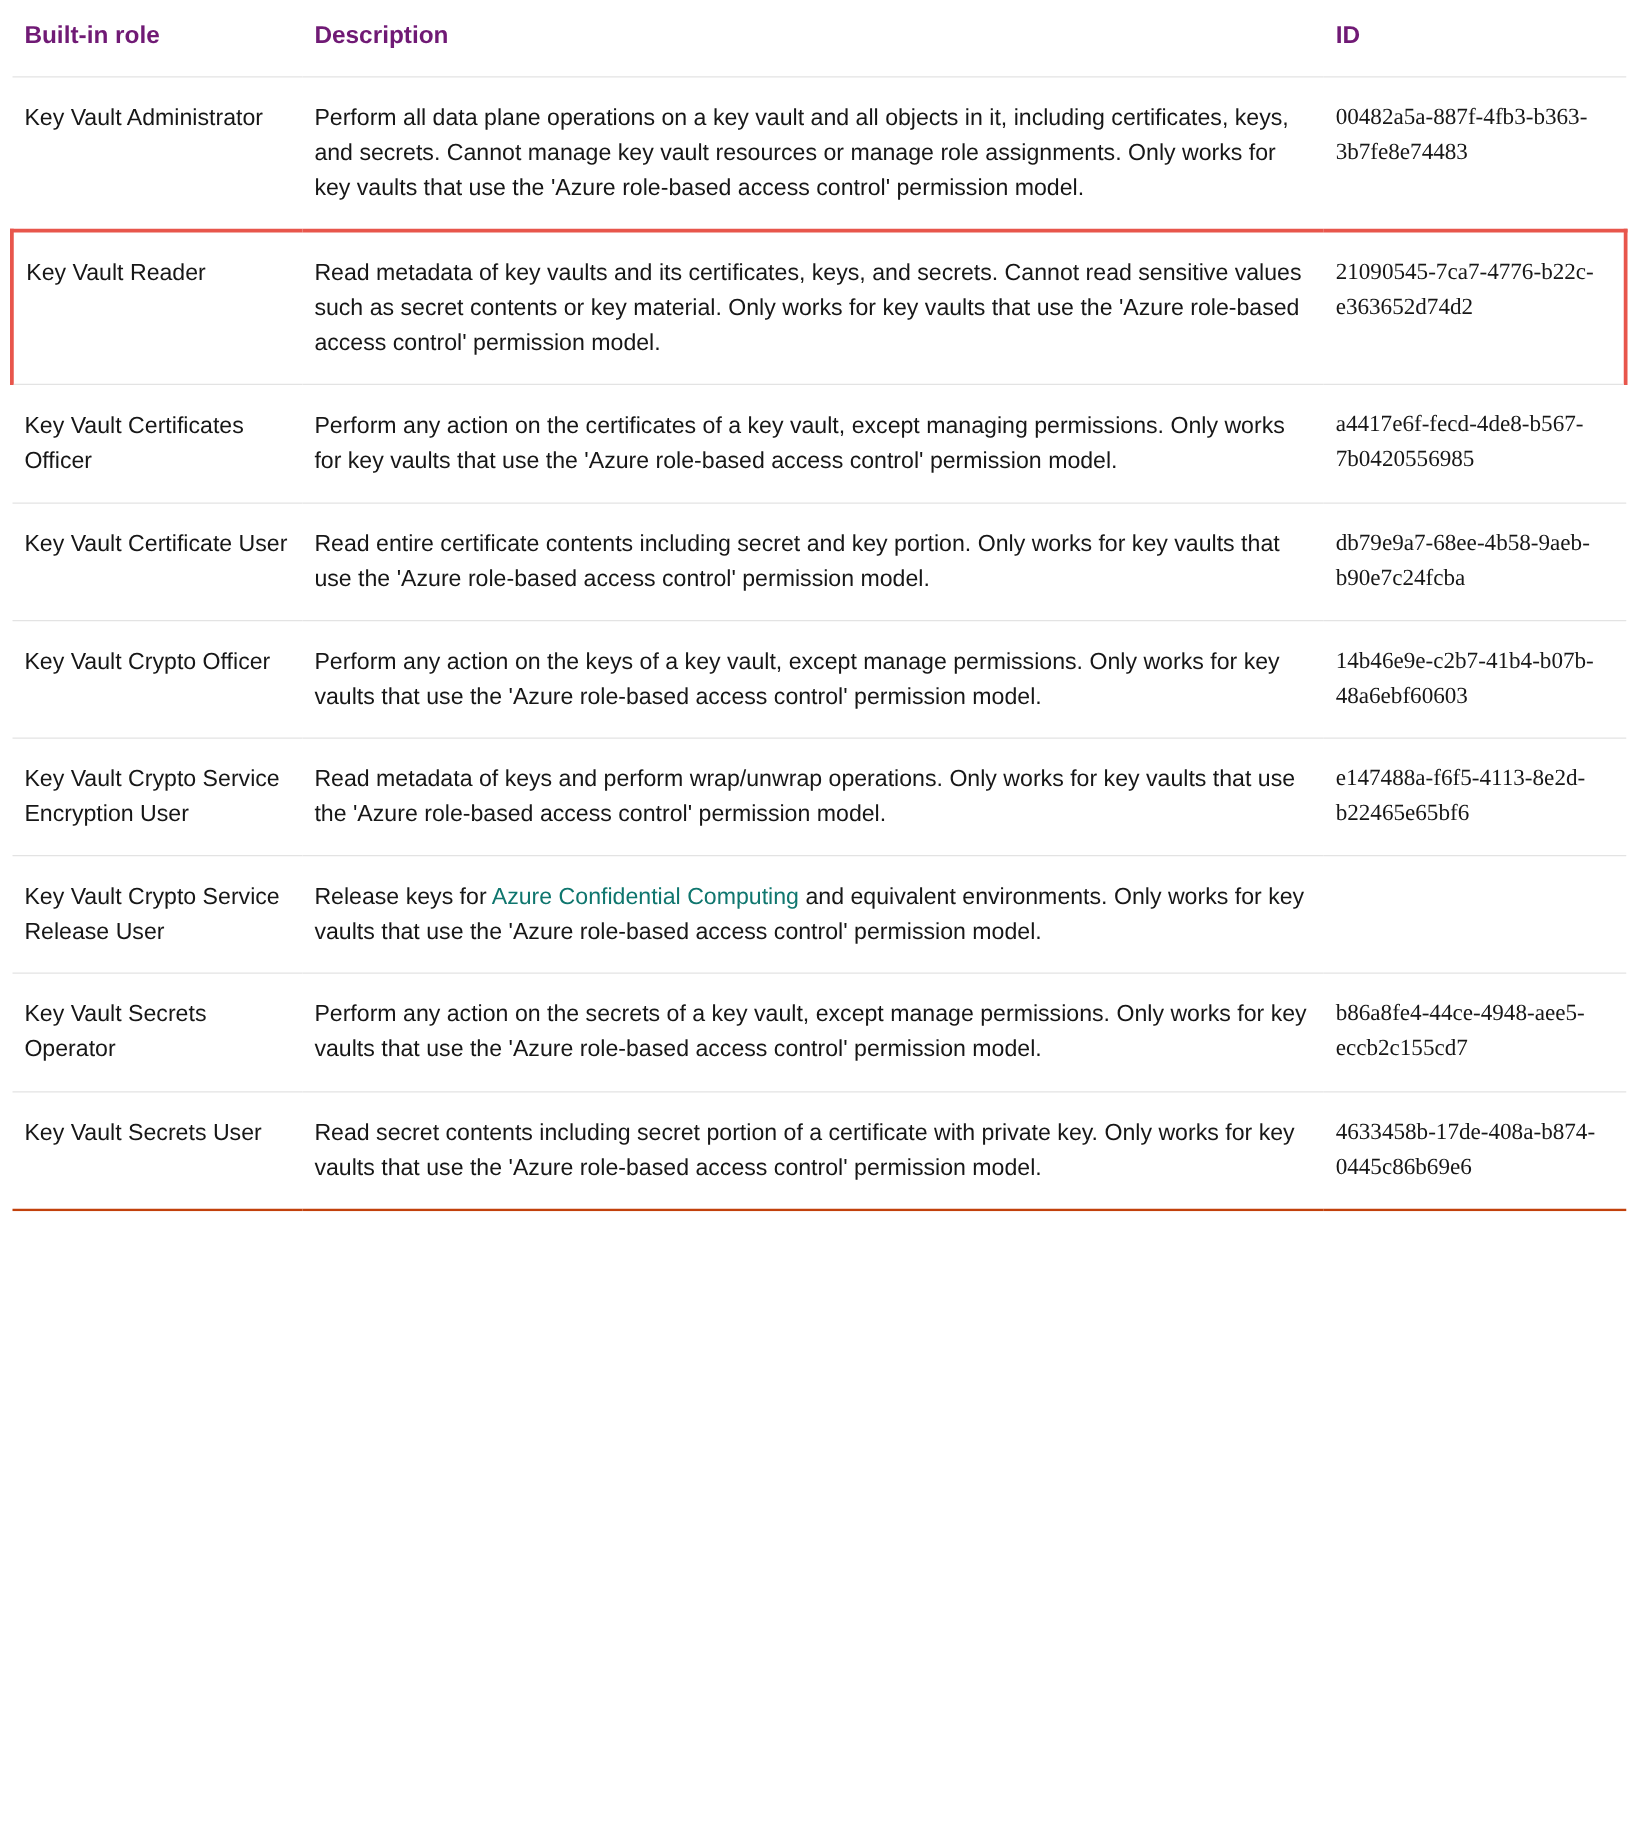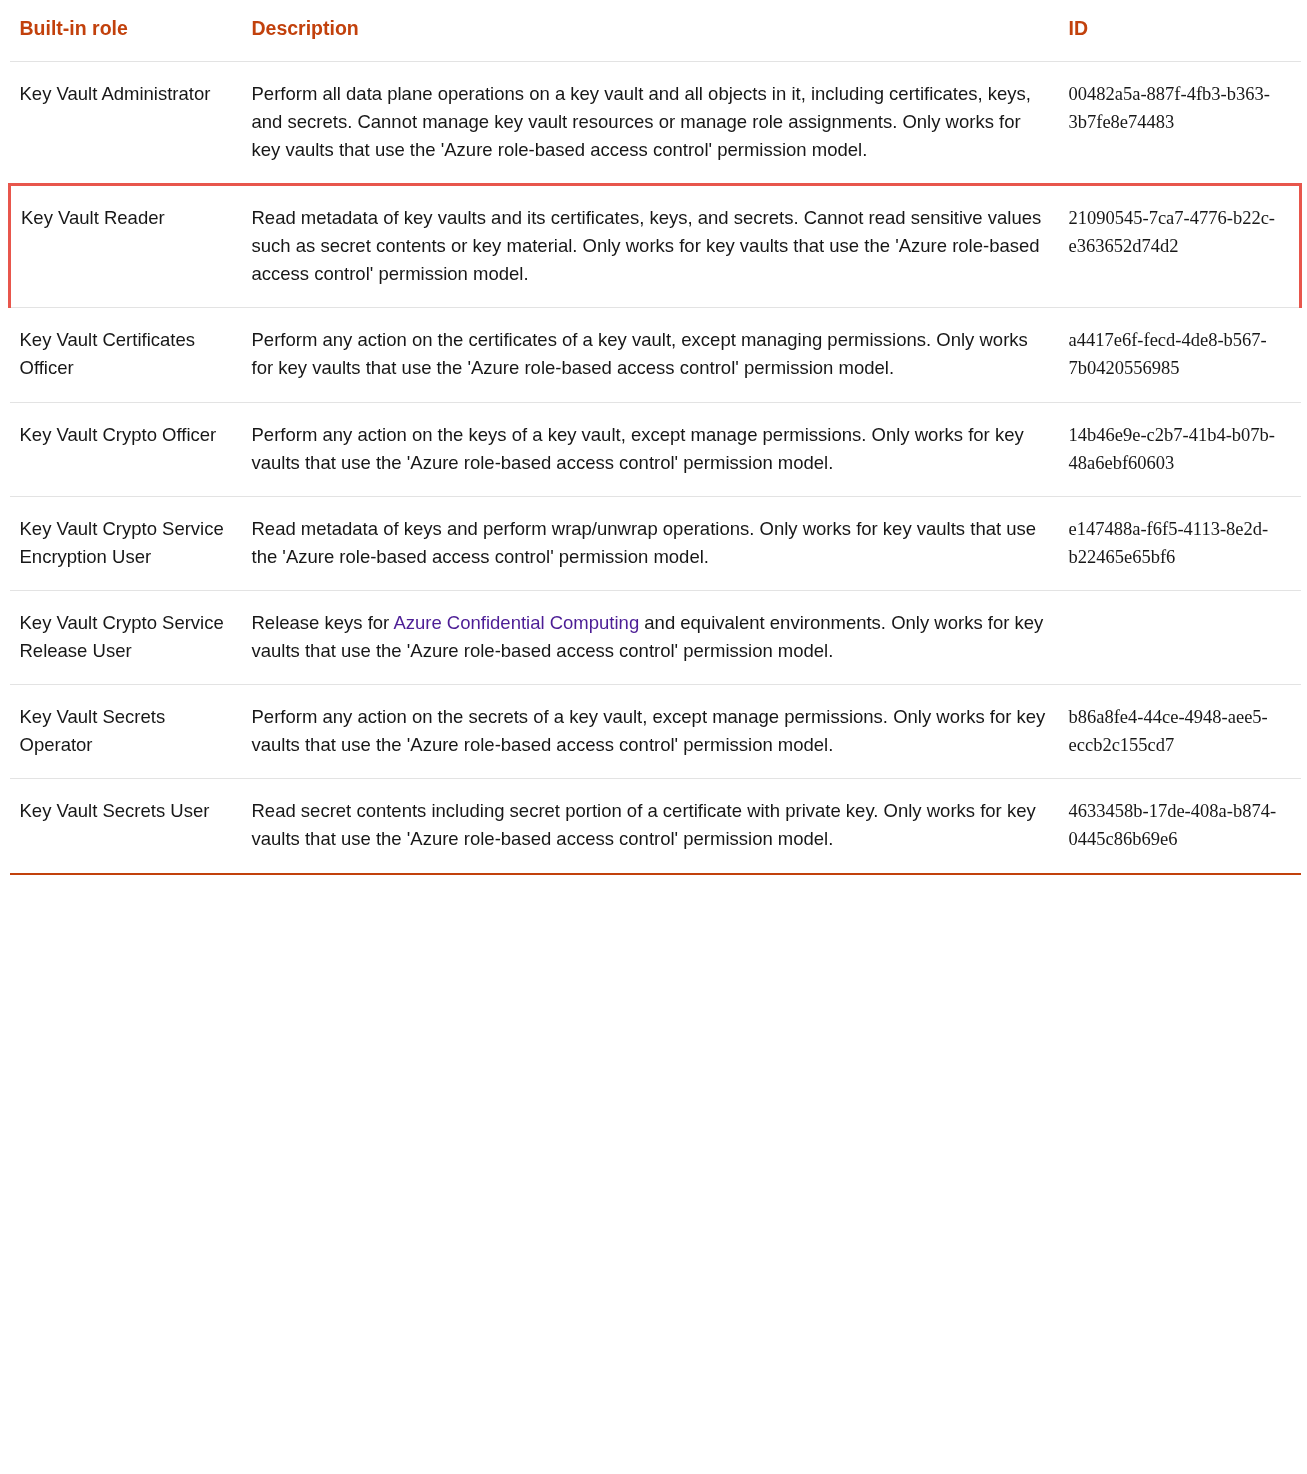--- a/index.html
+++ b/index.html
@@ -29,41 +29,41 @@
   table.roles col.c-desc { width: 817px; }
   table.roles col.c-id   { width: 242px; }
 
   table.roles thead th {
     text-align: left;
     font-weight: bold;
     font-size: 19.5px;
     padding: 14px 10px 17px 10px;
     border-bottom: 1px solid #e3e3e3;
     vertical-align: bottom;
-    color: #c2410c;
+    color: #701a75;
   }
   table.roles tbody td {
     vertical-align: top;
     padding: 18px 10px 19px 10px;
     border-bottom: 1px solid #e3e3e3;
     color: #171717;
     word-wrap: break-word;
     overflow-wrap: break-word;
   }
   table.roles tbody tr:last-child td {
     border-bottom: 2px solid #c2410c;
   }
   td.role-name { padding-right: 6px; }
   td.desc { padding-right: 26px; }
   td.id {
     padding-left: 12px;
     font-family: Liberation Serif, serif;
   }
   a.inline-link {
-    color: #4c1d95;
+    color: #0f766e;
     text-decoration: none;
   }
 
   
   tr.highlight {
     position: relative;
   }
   tr.highlight td {
     border-top: 3px solid #e8564c;
     border-bottom: 3px solid #e8564c;
@@ -99,20 +99,25 @@
           <td class="role-name">Key Vault Reader</td>
           <td class="desc">Read metadata of key vaults and its certificates, keys, and secrets. Cannot read sensitive values such as secret contents or key material. Only works for key vaults that use the 'Azure role-based access control' permission model.</td>
           <td class="id">21090545-7ca7-4776-b22c-e363652d74d2</td>
         </tr>
         <tr>
           <td class="role-name">Key Vault Certificates Officer</td>
           <td class="desc">Perform any action on the certificates of a key vault, except managing permissions. Only works for key vaults that use the 'Azure role-based access control' permission model.</td>
           <td class="id">a4417e6f-fecd-4de8-b567-7b0420556985</td>
         </tr>
         <tr>
+          <td class="role-name">Key Vault Certificate User</td>
+          <td class="desc">Read entire certificate contents including secret and key portion. Only works for key vaults that use the 'Azure role-based access control' permission model.</td>
+          <td class="id">db79e9a7-68ee-4b58-9aeb-b90e7c24fcba</td>
+        </tr>
+        <tr>
           <td class="role-name">Key Vault Crypto Officer</td>
           <td class="desc">Perform any action on the keys of a key vault, except manage permissions. Only works for key vaults that use the 'Azure role-based access control' permission model.</td>
           <td class="id">14b46e9e-c2b7-41b4-b07b-48a6ebf60603</td>
         </tr>
         <tr>
           <td class="role-name">Key Vault Crypto Service Encryption User</td>
           <td class="desc">Read metadata of keys and perform wrap/unwrap operations. Only works for key vaults that use the 'Azure role-based access control' permission model.</td>
           <td class="id">e147488a-f6f5-4113-8e2d-b22465e65bf6</td>
         </tr>
         <tr>

